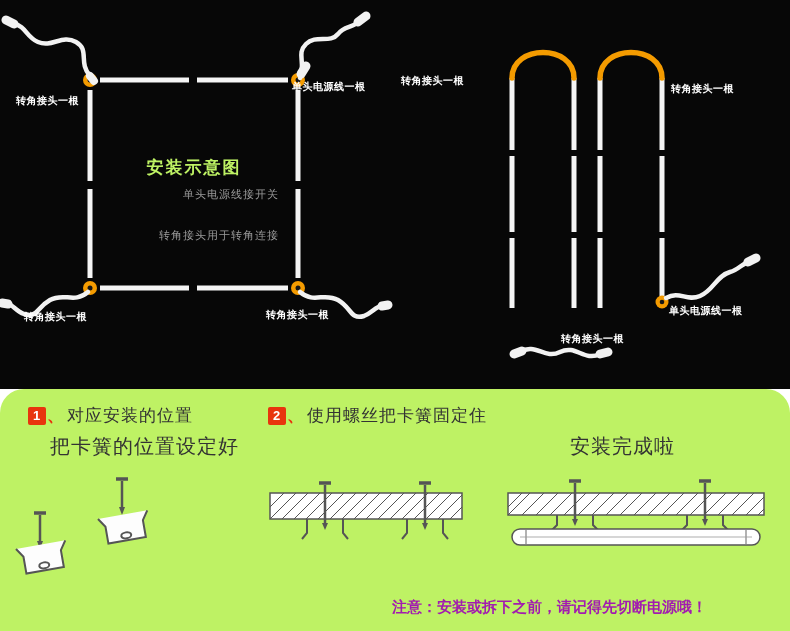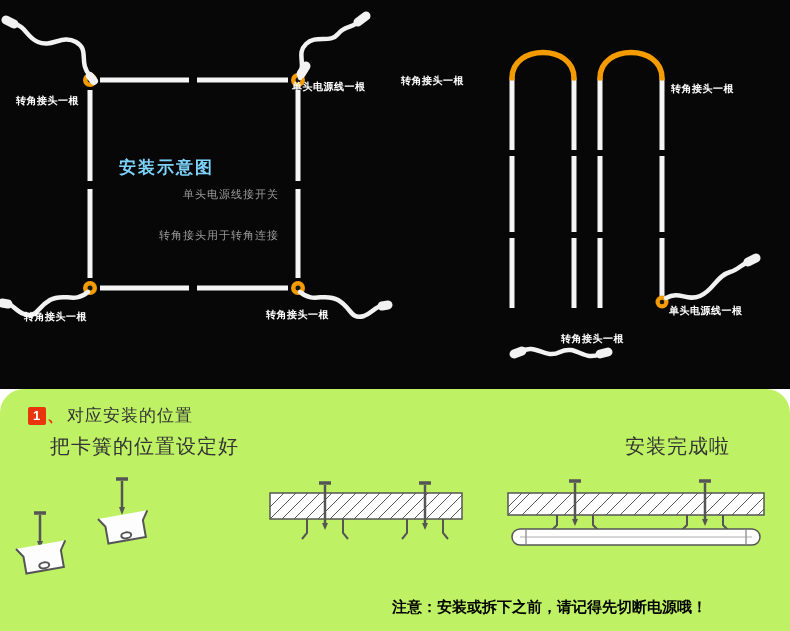--- a/index.html
+++ b/index.html
@@ -1,35 +1,35 @@
 <!DOCTYPE html>
 <html><head>
 <meta charset="utf-8">
 <style>
   html,body{margin:0;padding:0;}
   .page{position:relative;width:790px;height:631px;background:#ffffff;
         font-family:"Liberation Sans","DejaVu Sans",sans-serif;overflow:hidden;}
   .top{position:absolute;left:0;top:0;width:790px;height:389px;background:#070707;}
   .top-svg{position:absolute;left:0;top:0;}
   .lbl{position:absolute;color:#ffffff;font-size:10px;font-weight:bold;white-space:nowrap;letter-spacing:0.5px;}
-  .diagram-title{position:absolute;left:119px;top:156px;width:150px;text-align:left;
-                 color:#7dd3fc;font-size:17px;font-weight:bold;letter-spacing:2px;}
+  .diagram-title{position:absolute;left:119px;top:156px;width:150px;text-align:center;
+                 color:#bef264;font-size:17px;font-weight:bold;letter-spacing:2px;}
   .diagram-sub{position:absolute;left:109px;width:170px;text-align:right;color:#9a9a9a;font-size:11px;letter-spacing:1px;}
   .sub1{top:187px;}
   .sub2{top:204px;margin-top:24px;}
   .bottom{position:absolute;left:0;top:389px;width:790px;height:314px;background:#bef264;border-radius:24px;}
   .bottom-svg{position:absolute;left:0;top:0;}
   .step-head{position:absolute;font-size:17px;color:#333;white-space:nowrap;letter-spacing:1px;}
   .badge{display:inline-block;width:18px;height:18px;background:#e8350e;color:#fff;
          font-size:13px;font-weight:bold;line-height:18px;text-align:center;border-radius:2px;
          vertical-align:1px;}
   .sep{color:#e8350e;margin:0 2px 0 1px;font-weight:bold;}
   .step-line2{position:absolute;font-size:20px;color:#333;white-space:nowrap;letter-spacing:1px;}
-  .centered{width:160px;text-align:right;}
-  .notice{position:absolute;left:392px;top:598px;font-size:15px;font-weight:bold;color:#000000;white-space:nowrap;}
+  .centered{width:160px;text-align:left;}
+  .notice{position:absolute;left:392px;top:598px;font-size:15px;font-weight:bold;color:#a21caf;white-space:nowrap;}
 </style>
 </head>
 <body>
 
 <div class="page">
 
   <div class="top">
 
     <svg class="top-svg" width="790" height="389" viewBox="0 0 790 389">
 
@@ -190,18 +190,21 @@
         <path stroke="#c8c8c8" d="M520 148 H752"></path>
         <path stroke="#999999" d="M526 141 V155 M746 141 V155"></path>
       </g>
     </svg>
 
     <div class="step-head" style="left:28px;top:15px">
       <span class="badge">1</span><span class="sep">、</span><span>对应安装的位置</span>
     </div>
     <div class="step-line2" style="left:50px;top:44px">把卡簧的位置设定好</div>
 
+    <div class="step-head" style="left:268px;top:15px">
+      <span class="badge">2</span><span class="sep">、</span><span>使用螺丝把卡簧固定住</span>
+    </div>
 
     <div class="step-line2 centered" style="left:570px;top:44px">安装完成啦</div>
   </div>
 
   <div class="notice">注意：安装或拆下之前，请记得先切断电源哦！</div>
 </div>
 
 </body></html>

